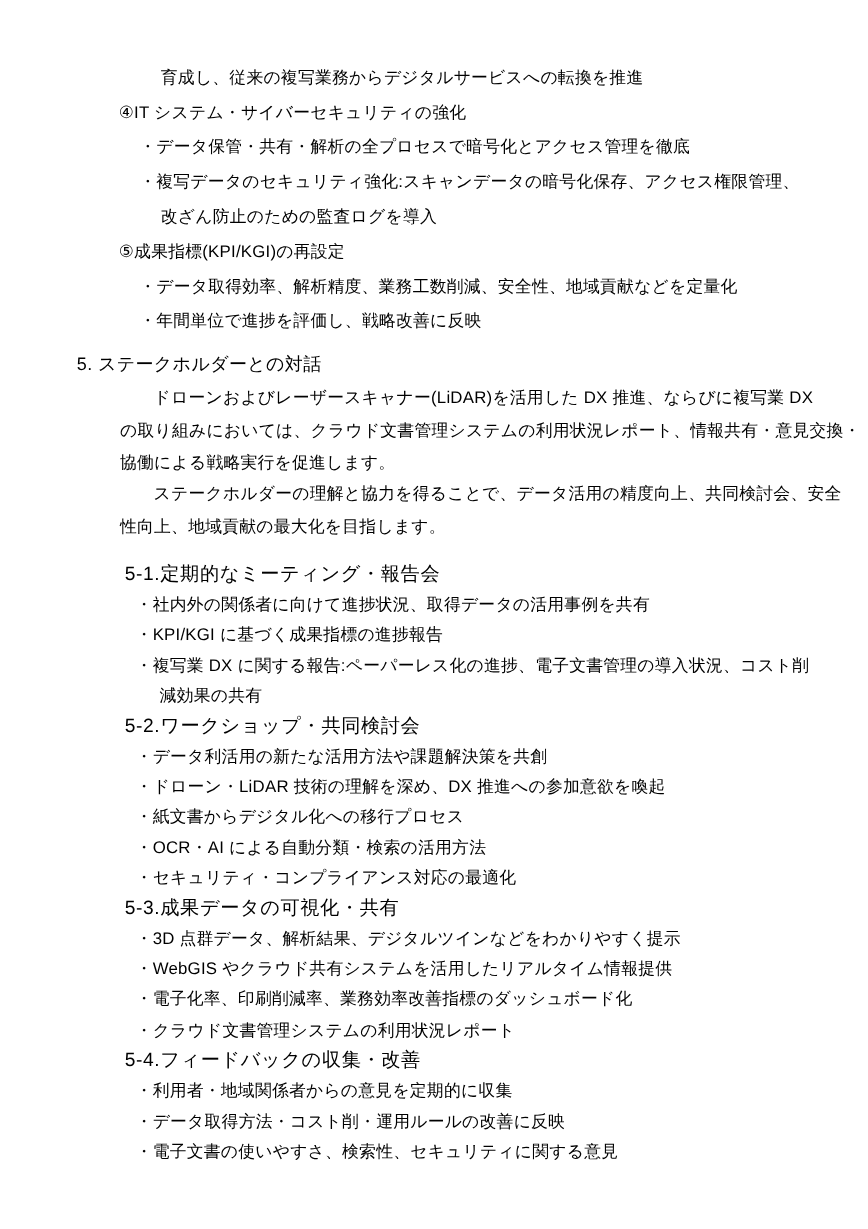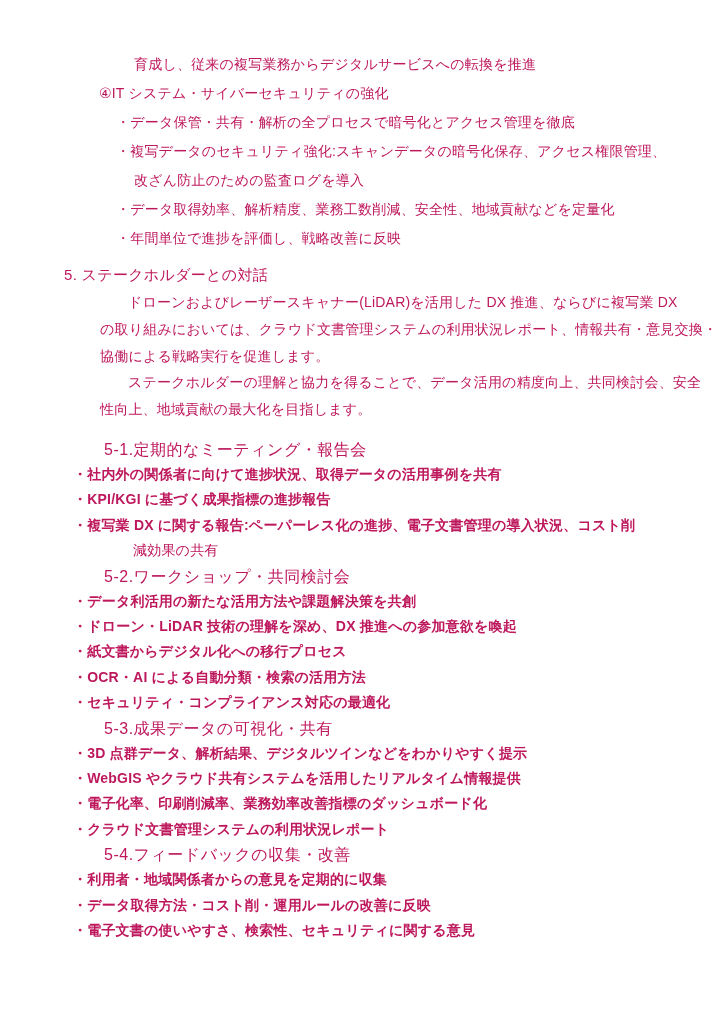--- a/index.html
+++ b/index.html
@@ -6,21 +6,21 @@
     margin: 0;
     padding: 0;
     background: #ffffff;
   }
   .page {
     position: relative;
     width: 723px;
     height: 1024px;
     background: #ffffff;
     overflow: hidden;
-    color: #be185d;
+    color: #000000;
     font-family: "Liberation Sans", "DejaVu Sans", sans-serif;
     font-size: 14px;
     -webkit-font-smoothing: antialiased;
   }
   .line, .pline, .sline, .h-sec, .h-sub { white-space: nowrap; }
 
   
   .blockA { padding-top: 50px; }
   .blockA .line { line-height: 29px; letter-spacing: 0.2px; }
   .ind-cont4   { margin-left: 134px; }
@@ -45,34 +45,35 @@
   
   .subsec.first { margin-top: 14px; }
   .h-sub {
     margin: 0 0 0 104px;
     font-size: 16px;
     font-weight: normal;
     line-height: 25px;
     letter-spacing: 0.5px;
   }
   .sline { line-height: 25.4px; letter-spacing: 0.2px; }
-  .ind-bullet5 { margin-left: 73px; font-weight: bold; }
+  .ind-bullet5 { margin-left: 113px; }
   .ind-cont5   { margin-left: 133px; }
 </style>
 </head>
 <body>
 
 <div class="page">
 
   <section class="blockA">
     <div class="line ind-cont4">育成し、従来の複写業務からデジタルサービスへの転換を推進</div>
     <div class="line ind-num4">④IT システム・サイバーセキュリティの強化</div>
     <div class="line ind-bullet4">・データ保管・共有・解析の全プロセスで暗号化とアクセス管理を徹底</div>
     <div class="line ind-bullet4">・複写データのセキュリティ強化:スキャンデータの暗号化保存、アクセス権限管理、</div>
     <div class="line ind-cont4">改ざん防止のための監査ログを導入</div>
+    <div class="line ind-num4">⑤成果指標(KPI/KGI)の再設定</div>
     <div class="line ind-bullet4">・データ取得効率、解析精度、業務工数削減、安全性、地域貢献などを定量化</div>
     <div class="line ind-bullet4">・年間単位で進捗を評価し、戦略改善に反映</div>
   </section>
 
   <h2 class="h-sec">5. ステークホルダーとの対話</h2>
 
   <section class="para">
     <div class="pline p-first">ドローンおよびレーザースキャナー(LiDAR)を活用した DX 推進、ならびに複写業 DX</div>
     <div class="pline p-cont">の取り組みにおいては、クラウド文書管理システムの利用状況レポート、情報共有・意見交換・</div>
     <div class="pline p-cont">協働による戦略実行を促進します。</div>

